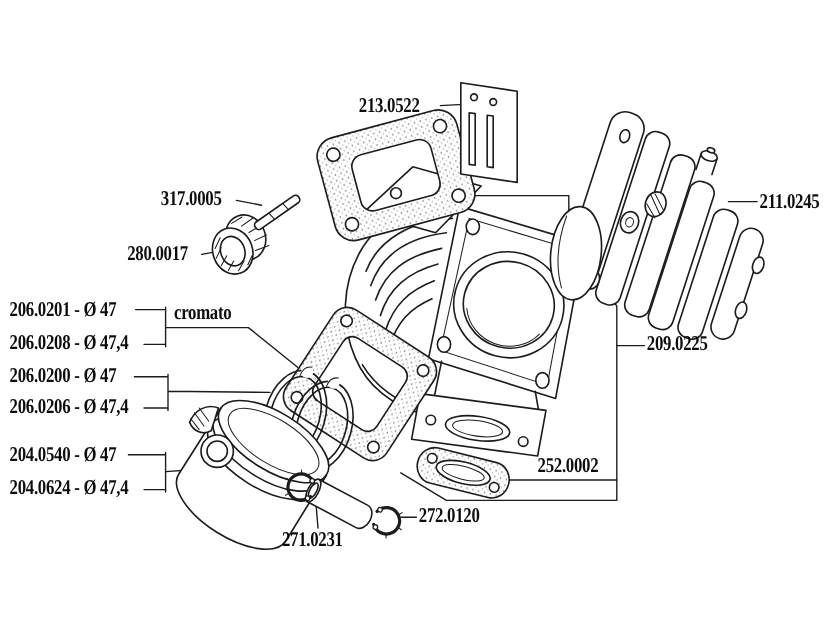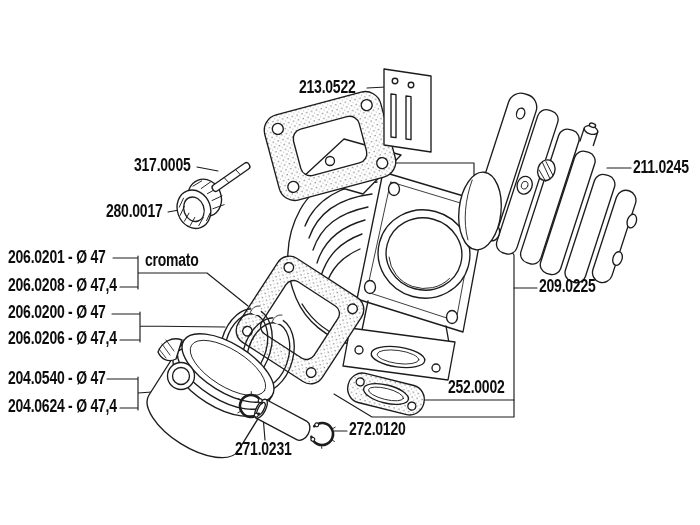--- a/index.html
+++ b/index.html
@@ -1,18 +1,18 @@
 <!DOCTYPE html>
 <html><head>
 <meta charset="utf-8">
 <style>
   html,body{margin:0;padding:0;background:#ffffff;}
   body{width:700px;height:525px;position:relative;overflow:hidden;
        font-family:"Liberation Sans",sans-serif;}
-  .stage{position:absolute;left:0;top:0;width:700px;height:450px;}
+  .stage{position:absolute;left:0;top:0;width:700px;height:450px;font-family:Liberation Serif, serif;}
   svg{position:absolute;left:0;top:0;}
   .part-label{
     position:absolute;
     font-weight:700;
     font-size:17.5px;
     line-height:1;
     color:#0d0d0d;
     white-space:nowrap;
     letter-spacing:-0.3px;
     transform:scaleX(0.8);

